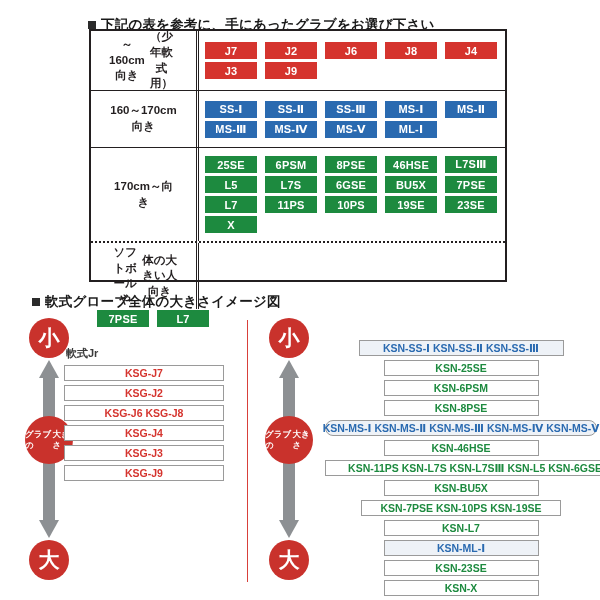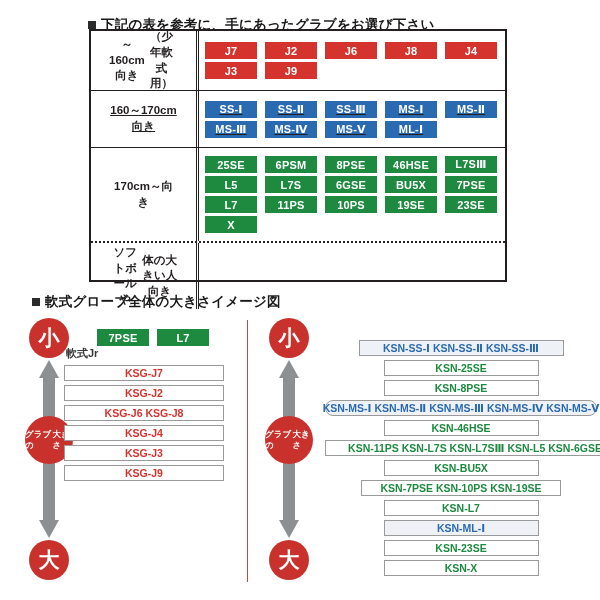--- a/index.html
+++ b/index.html
@@ -42,21 +42,21 @@
     text-align:center;
     font-size:11.5px;font-weight:bold;line-height:1.35;
     box-sizing:border-box;
     border-right:3px double #231f20;
     padding:2px 18px;
   }
   .tcell{
     flex:1;
     display:flex;flex-direction:column;justify-content:center;
     gap:3px;
-    padding:20px 6px;
+    padding:1px 6px;
     box-sizing:border-box;
   }
   .brow{display:flex;gap:8px;}
   .badge{
     width:52px;height:17px;flex:none;
     display:flex;align-items:center;justify-content:center;
     color:#fff;font-size:11px;font-weight:bold;
     letter-spacing:.2px;
     box-sizing:border-box;
   }
@@ -158,21 +158,21 @@
           <div class="badge red">J6</div>
           <div class="badge red">J8</div>
           <div class="badge red">J4</div>
         </div>
         <div class="brow">
           <div class="badge red">J3</div>
           <div class="badge red">J9</div>
         </div>
       </div>
     </div>
-    <div class="trow solid-top" style="height: 57px; text-decoration: underline;">
+    <div class="trow solid-top" style="height: 57px;">
       <div class="tlabel">
         <div>160～170cm向き</div>
       </div>
       <div class="tcell">
         <div class="brow">
           <div class="badge blue">SS-Ⅰ</div>
           <div class="badge blue">SS-Ⅱ</div>
           <div class="badge blue">SS-Ⅲ</div>
           <div class="badge blue">MS-Ⅰ</div>
           <div class="badge blue">MS-Ⅱ</div>
@@ -271,20 +271,21 @@
       <div class="bar red">KSG-J7</div>
       <div class="bar red">KSG-J2</div>
       <div class="bar red">KSG-J6 KSG-J8</div>
       <div class="bar red">KSG-J4</div>
       <div class="bar red">KSG-J3</div>
       <div class="bar red">KSG-J9</div>
     </div>
   <div class="bars" id="bars-right">
       <div class="bar blue" style="width: 205px;">KSN-SS-Ⅰ KSN-SS-Ⅱ KSN-SS-Ⅲ</div>
       <div class="bar green" style="width: 155px;">KSN-25SE</div>
+      <div class="bar green" style="width: 155px;">KSN-6PSM</div>
       <div class="bar green" style="width: 155px;">KSN-8PSE</div>
       <div class="bar blue" style="width: 272px; border-radius: 8px;">KSN-MS-Ⅰ KSN-MS-Ⅱ KSN-MS-Ⅲ KSN-MS-Ⅳ KSN-MS-Ⅴ</div>
       <div class="bar green" style="width: 155px;">KSN-46HSE</div>
       <div class="bar green" style="width: 300px;">KSN-11PS KSN-L7S KSN-L7SⅢ KSN-L5 KSN-6GSE</div>
       <div class="bar green" style="width: 155px;">KSN-BU5X</div>
       <div class="bar green" style="width: 200px;">KSN-7PSE KSN-10PS KSN-19SE</div>
       <div class="bar green" style="width: 155px; text-align: center;">KSN-L7</div>
       <div class="bar blue" style="width: 155px;">KSN-ML-Ⅰ</div>
       <div class="bar green" style="width: 155px;">KSN-23SE</div>
       <div class="bar green" style="width: 155px;">KSN-X</div>

